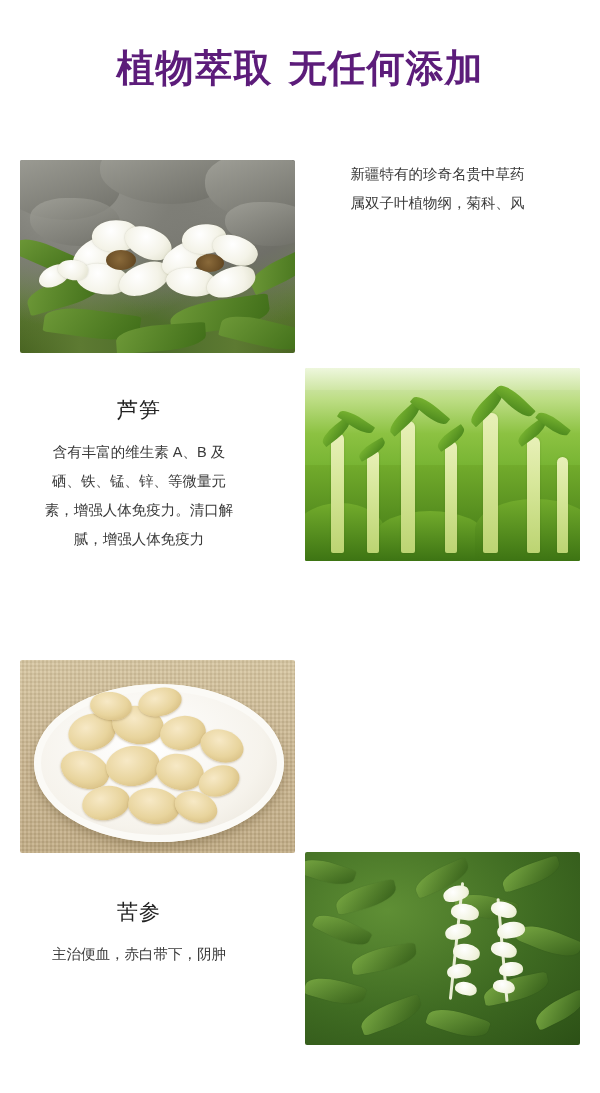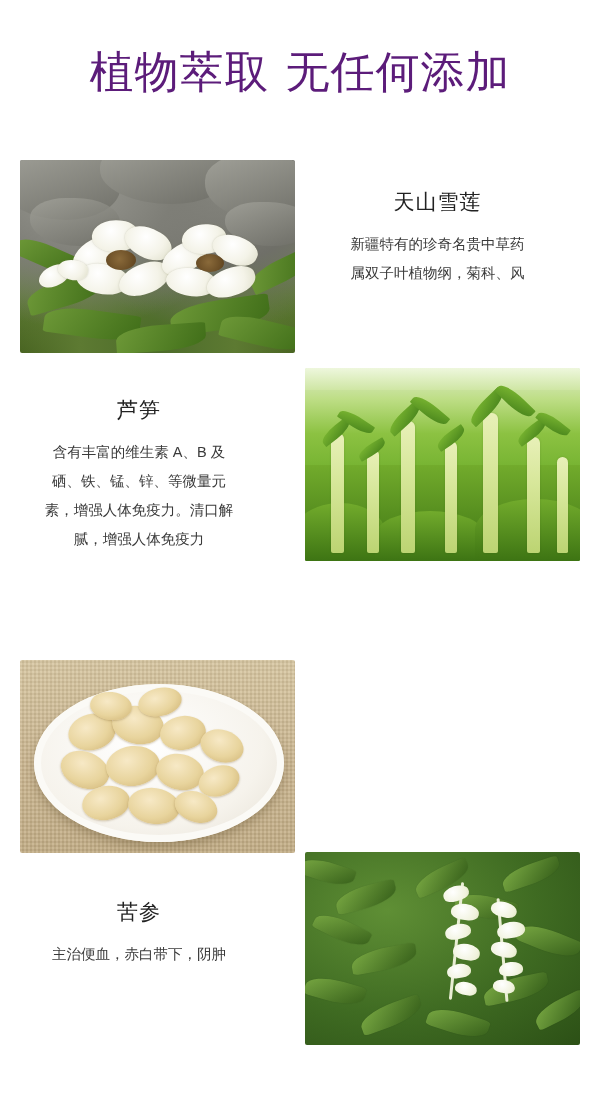--- a/index.html
+++ b/index.html
@@ -22,22 +22,22 @@
     position: relative;
     background: #fff;
   }
 
   
   .title-wrap {
     text-align: center;
     padding-top: 48px;
   }
   .title {
-    font-size: 44px;
-    font-weight: normal;
+    font-size: 38px;
+    font-weight: bold;
     color: #5c1c7a;
     letter-spacing: 1px;
     line-height: 1.1;
     white-space: nowrap;
     display: inline-block;
   }
   .title .gap {
     display: inline-block;
     width: 16px;
   }
@@ -244,21 +244,20 @@
           <div class="core" style="left:38px; top:30px; width:28px; height:18px;"></div>
         </div>
 
         <div class="flower" style="left:18px; top:96px; width:56px; height:44px;">
           <div class="petal" style="left:0px; top:10px; width:32px; height:20px; transform:rotate(-20deg);"></div>
           <div class="petal" style="left:20px; top:4px; width:30px; height:20px; transform:rotate(16deg);"></div>
         </div>
       </div>
     </div>
     <div class="text-col">
-      <div class="item-title">天山雪莲</div>
       <div class="item-desc">
         <div>新疆特有的珍奇名贵中草药</div>
         <div>属双子叶植物纲，菊科、风</div>
       </div>
     </div>
   </div>
 
   <div class="row reverse" style="top:368px;">
     <div class="photo asp-bg">
       <div class="art">

